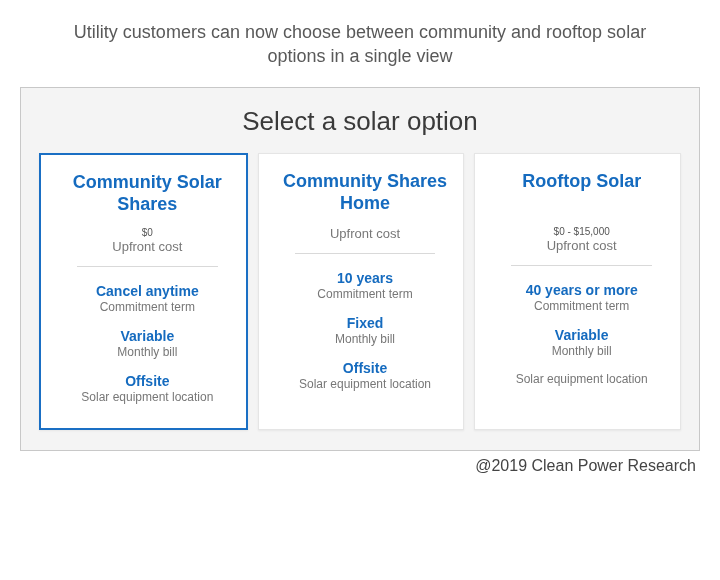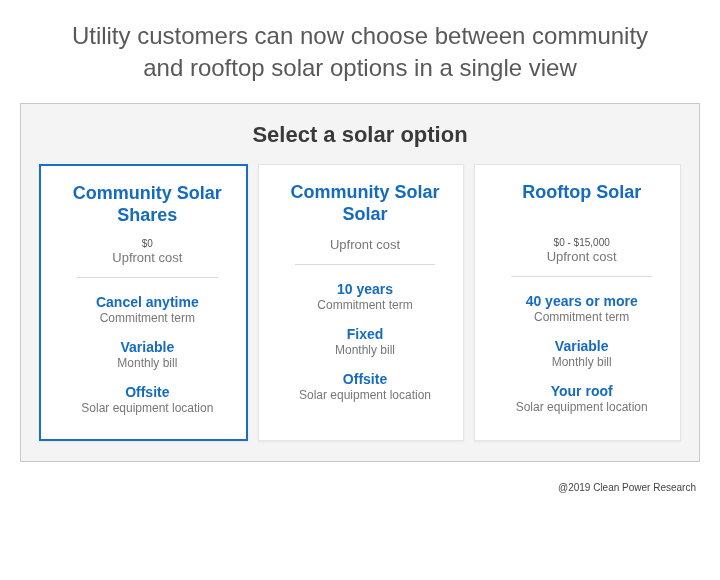--- a/index.html
+++ b/index.html
@@ -6,36 +6,36 @@
   body {
     font-family: "Segoe UI", Arial, sans-serif;
     background: #ffffff;
     width: 720px;
     height: 580px;
     padding: 20px 20px 10px 20px;
     color: #333;
   }
   .headline {
     text-align: center;
-    font-size: 24px;
+    font-size: 18px;
     color: #595959;
     font-weight: 400;
     line-height: 1.35;
     max-width: 580px;
     margin: 0 auto 18px auto;
   }
   .panel {
     border: 1px solid #c8c8c8;
     background: #f4f4f4;
     padding: 18px 18px 20px 18px;
   }
   .panel-title {
     text-align: center;
-    font-size: 22px;
-    font-weight: 700;
+    font-size: 26px;
+    font-weight: 400;
     color: #3a3a3a;
     margin-bottom: 16px;
   }
   .cards {
     display: flex;
     gap: 10px;
   }
   .card {
     flex: 1;
     background: #ffffff;
@@ -78,23 +78,23 @@
     font-weight: 700;
     font-size: 14px;
   }
   .feat-label {
     font-size: 12px;
     color: #777;
     margin-top: 1px;
   }
   .copyright {
     text-align: right;
-    font-size: 10px;
+    font-size: 16px;
     color: #444;
-    margin-top: 20px;
+    margin-top: 6px;
     padding-right: 4px;
   }
 </style>
 </head>
 <body>
 
 <div class="headline">Utility customers can now choose between community and rooftop solar options in a single view</div>
 
 <div class="panel">
   <div class="panel-title">Select a solar option</div>
@@ -113,21 +113,21 @@
         <div class="feat-value">Variable</div>
         <div class="feat-label">Monthly bill</div>
       </div>
       <div class="feat">
         <div class="feat-value">Offsite</div>
         <div class="feat-label">Solar equipment location</div>
       </div>
     </div>
 
     <div class="card">
-      <div class="card-title">Community Solar Solar</div>
+      <div class="card-title">Community Shares Home</div>
       <div class="small-label">Upfront cost</div>
       <hr class="divider">
       <div class="feat">
         <div class="feat-value">10 years</div>
         <div class="feat-label">Commitment term</div>
       </div>
       <div class="feat">
         <div class="feat-value">Fixed</div>
         <div class="feat-label">Monthly bill</div>
       </div>
@@ -144,21 +144,20 @@
       <hr class="divider">
       <div class="feat">
         <div class="feat-value">40 years or more</div>
         <div class="feat-label">Commitment term</div>
       </div>
       <div class="feat">
         <div class="feat-value">Variable</div>
         <div class="feat-label">Monthly bill</div>
       </div>
       <div class="feat">
-        <div class="feat-value">Your roof</div>
         <div class="feat-label">Solar equipment location</div>
       </div>
     </div>
 
   </div>
 </div>
 
 <div class="copyright">@2019 Clean Power Research</div>
 
 </body></html>

